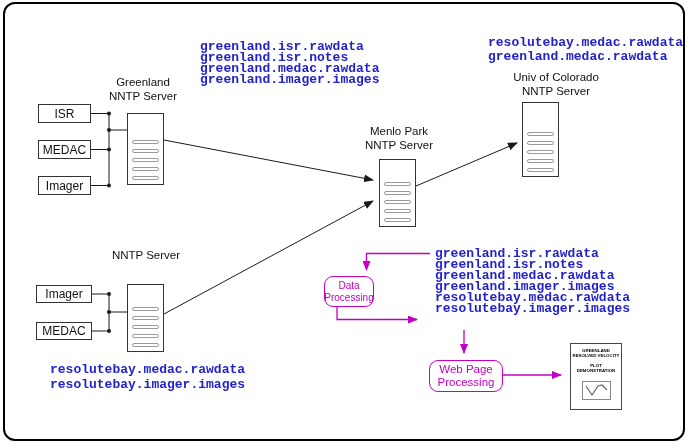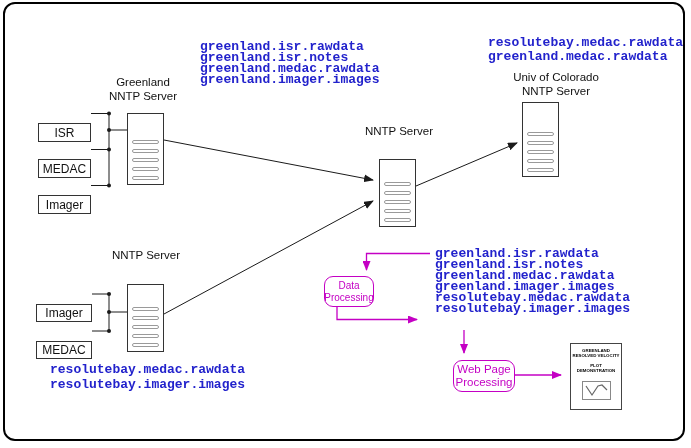--- a/index.html
+++ b/index.html
@@ -10,21 +10,21 @@
            border:2px solid #000; border-radius:12px; }
   svg.wires { position:absolute; left:0; top:0; }
   .wire { stroke:#1a1a1a; stroke-width:1; fill:none; }
   .mag  { stroke:var(--magenta); stroke-width:1.3; fill:none; }
   .dot  { fill:#1a1a1a; }
   .arrow-b { fill:#1a1a1a; }
   .arrow-m { fill:var(--magenta); }
 
   .sensor { position:absolute; border:1px solid #333; background:#fff;
             display:flex; align-items:center; justify-content:center;
-            font-size:12px; color:#111;margin-top:19px; }
+            font-size:12px; color:#111; }
   .server { position:absolute; width:37px; border:1px solid #333; background:#fff; }
   .slots  { position:absolute; left:4px; right:4px; bottom:4px;
             display:flex; flex-direction:column; gap:5px; }
   .slots i { display:block; height:4px; border:1px solid #9a9a9a;
              border-radius:2px; background:#fff; }
 
   .srv-label { position:absolute; width:150px; text-align:center;
                font-size:11.5px; line-height:13.5px; color:#111; }
 
   .ng { position:absolute; font-family:"Liberation Mono", monospace;
@@ -121,20 +121,21 @@
         <i></i>
         <i></i>
         <i></i>
         <i></i>
       </div>
   </div>
   <div class="sensor" style="left:36px;top:285px;width:56px;height:18px;">Imager</div>
   <div class="sensor" style="left:36px;top:322px;width:56px;height:18px;">MEDAC</div>
 
   <div class="srv-label" style="left:324px;top:125px;">
+    <div>Menlo Park</div>
     <div>NNTP Server</div>
   </div>
   <div class="server" style="left:379px;top:159px;height:68px;">
     <div class="slots">
         <i></i>
         <i></i>
         <i></i>
         <i></i>
         <i></i>
       </div>
@@ -178,21 +179,21 @@
   <div class="ng loose" style="left:50px;top:363px;">
     <div>resolutebay.medac.rawdata</div>
     <div>resolutebay.imager.images</div>
   </div>
 
   <div class="proc small" style="left:324px;top:276px;width:50px;height:31px;">
     <div>Data</div>
     <div>Processing</div>
   </div>
 
-  <div class="proc big" style="left:453px;top:360px;width:62px;height:32px;">
+  <div class="proc big" style="left:429px;top:360px;width:74px;height:32px;">
     <div>Web Page</div>
     <div>Processing</div>
   </div>
 
   <div class="monitor">
     <div class="mtext">
       <div>GREENLAND</div>
       <div>RESOLVED VELOCITY</div>
       <div class="mgap"></div>
       <div>PLOT DEMONSTRATION</div>

